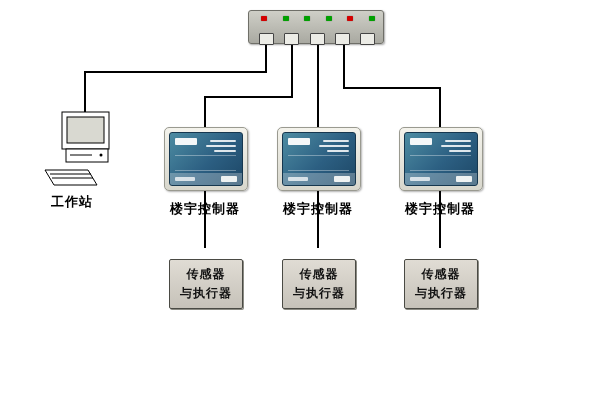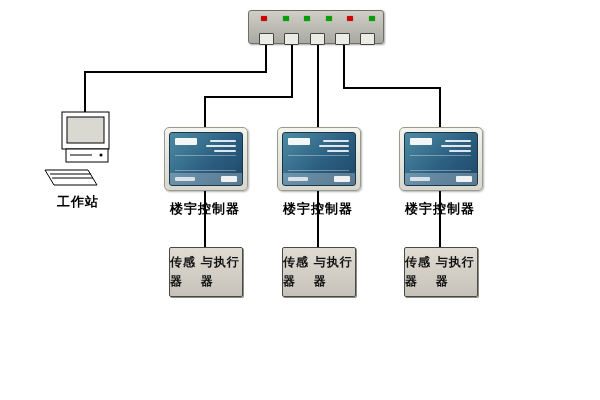--- a/index.html
+++ b/index.html
@@ -46,29 +46,29 @@
   .ctrl-strip{position:absolute;left:0;right:0;bottom:0;height:12px;background:rgba(235,240,240,.30);}
   .ctrl-chip{position:absolute;right:5px;bottom:3px;width:16px;height:6px;background:#eef2f2;border-radius:1px;}
   .ctrl-tag{position:absolute;left:5px;bottom:4px;width:20px;height:4px;background:rgba(255,255,255,.75);border-radius:1px;}
 
   
   .label{
     position:absolute;width:90px;text-align:center;
     font-size:13px;font-weight:bold;color:#000;letter-spacing:1px;
   }
   .ctrl-label{top:200px;}
-  .ws-label{left:38px;top:193px;width:80px;}
+  .ws-label{left:32px;top:193px;width:80px;}
 
   
   .sensor{
-    position:absolute;top:247px;width:72px;height:48px;
+    position:absolute;top:259px;width:72px;height:48px;
     background:linear-gradient(#e0dcd4,#c6c2b9);
     border:1px solid #4a4a44;border-radius:2px;
     box-shadow:1px 1px 0 #8b8b83;
-    display:flex;flex-direction:row;align-items:center;justify-content:center;
+    display:flex;flex-direction:column;align-items:center;justify-content:center;
     font-size:12px;font-weight:bold;color:#111;line-height:1.6;letter-spacing:1px;
   }
 </style>
 </head>
 <body>
 
 <div class="canvas">
 
   <svg class="wires" width="600" height="400">
     <polyline points="266,42 266,72 85,72 85,113"></polyline>

